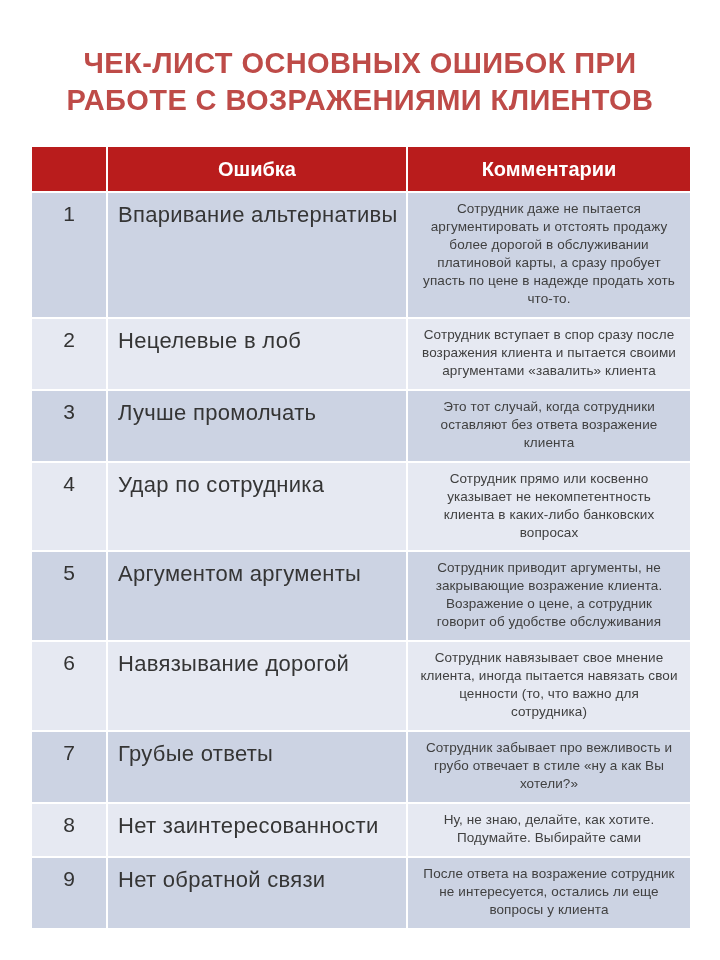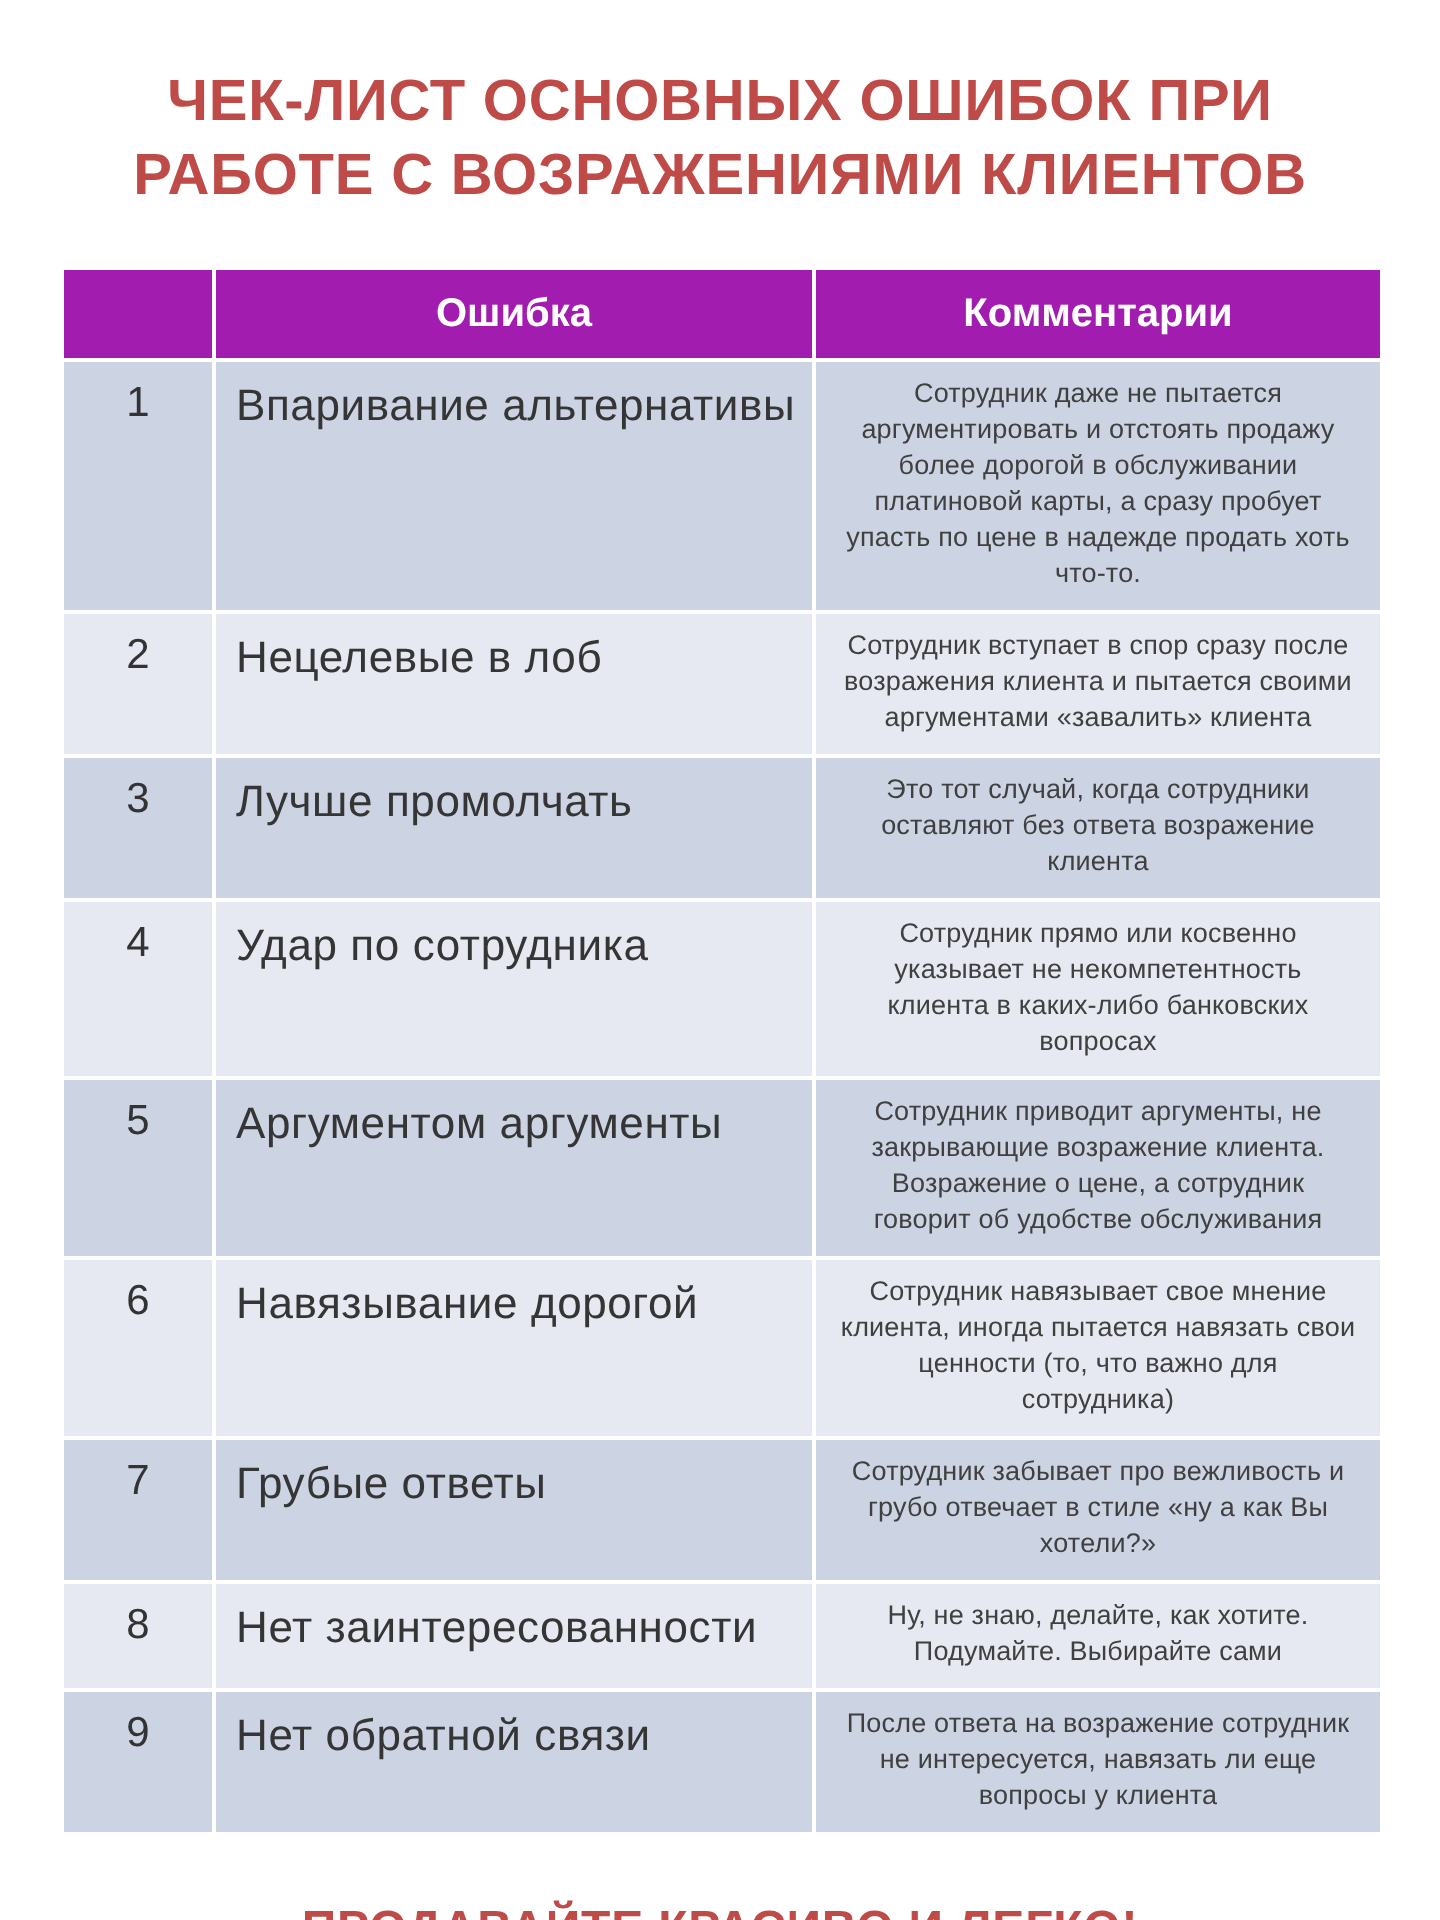--- a/index.html
+++ b/index.html
@@ -2,33 +2,33 @@
 <html lang="ru"><head>
 <meta charset="utf-8">
 <style>
   html,body{margin:0;padding:0;}
   body{
     width:720px;height:960px;background:#ffffff;overflow:hidden;position:relative;
     font-family:"Liberation Sans","DejaVu Sans",sans-serif;
     -webkit-font-smoothing:antialiased;
   }
   .page-title{
-    max-width:615px;margin:0 auto;padding-top:33px;
+    max-width:615px;margin:12px auto;padding-top:33px;
     text-align:center;font-weight:bold;font-size:29px;line-height:1.28;
     color:#BE4B48;letter-spacing:.4px;
   }
   .tbl-wrap{margin:26px auto 0 auto;width:660px;}
   table.checklist{
     width:660px;border-collapse:separate;border-spacing:2px;table-layout:fixed;
   }
   col.c-num{width:74px;}
   col.c-err{width:298px;}
   col.c-com{width:282px;}
   th{
-    background:#a21caf;color:#ffffff;font-size:20px;font-weight:bold;
+    background:#b91c1c;color:#ffffff;font-size:20px;font-weight:bold;
     height:44px;text-align:center;vertical-align:middle;padding:0 4px;
   }
   td{vertical-align:top;}
   tr.odd td{background:#CCD3E3;}
   tr.even td{background:#E6E9F2;}
   td.num{
     text-align:center;font-size:21px;color:#333333;padding-top:9px;
   }
   td.err{
     font-size:22px;color:#353535;letter-spacing:.3px;
@@ -99,19 +99,19 @@
         <td class="com">Сотрудник забывает про вежливость и грубо отвечает в стиле «ну а как Вы хотели?»</td>
       </tr>
       <tr class="even">
         <td class="num">8</td>
         <td class="err">Нет заинтересованности</td>
         <td class="com">Ну, не знаю, делайте, как хотите. Подумайте. Выбирайте сами</td>
       </tr>
       <tr class="odd">
         <td class="num">9</td>
         <td class="err">Нет обратной связи</td>
-        <td class="com">После ответа на возражение сотрудник не интересуется, навязать ли еще вопросы у клиента</td>
+        <td class="com">После ответа на возражение сотрудник не интересуется, остались ли еще вопросы у клиента</td>
       </tr>
     </tbody>
   </table>
 </div>
 
 <div class="slogan">ПРОДАВАЙТЕ КРАСИВО И ЛЕГКО!</div>
 
 </body></html>

